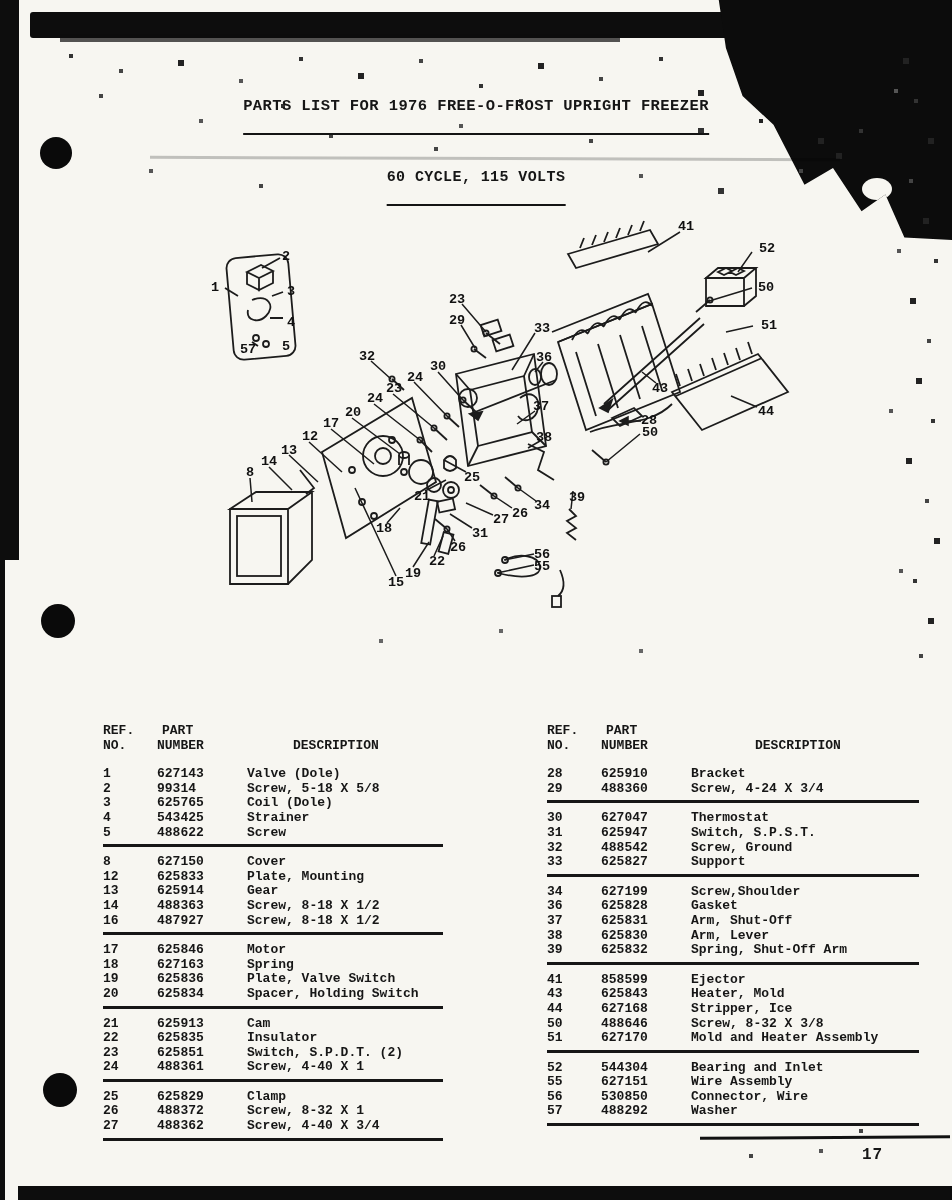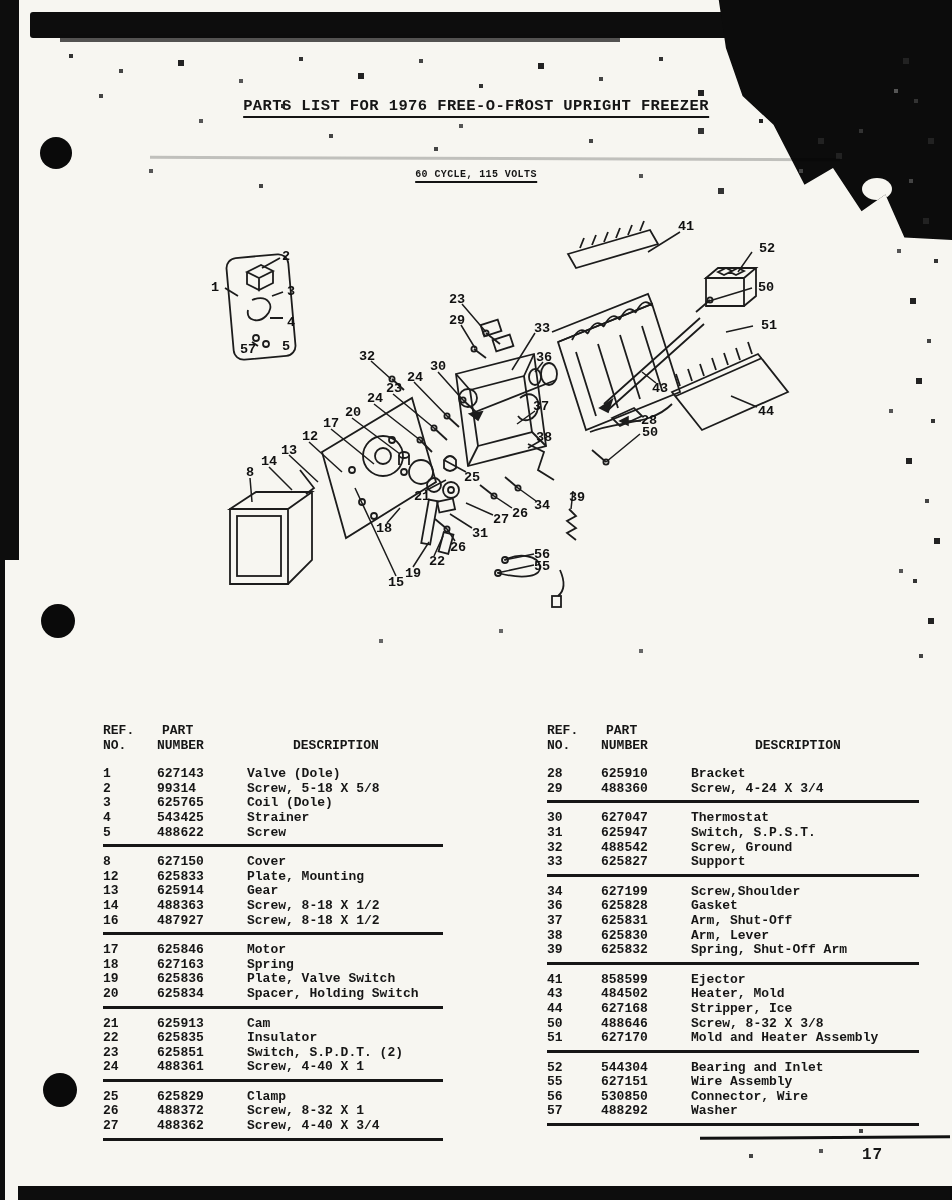--- a/index.html
+++ b/index.html
@@ -19,24 +19,24 @@
     860px 130px 0 1px #333,150px 170px 0 1px #555,260px 185px 0 1px #444,640px 175px 0 1px #555,720px 190px 0 2px #333,
     800px 170px 0 1px #444,838px 155px 0 2px #222,100px 95px 0 1px #444,520px 100px 0 1px #555,435px 148px 0 1px #444,282px 105px 0 1px #333;}
   #speckB{box-shadow:905px 60px 0 2px #222,915px 100px 0 1px #333,930px 140px 0 2px #222,910px 180px 0 1px #444,
     925px 220px 0 2px #222,935px 260px 0 1px #333,912px 300px 0 2px #222,928px 340px 0 1px #444,918px 380px 0 2px #222,
     932px 420px 0 1px #333,908px 460px 0 2px #222,926px 500px 0 1px #444,936px 540px 0 2px #222,914px 580px 0 1px #333,
     930px 620px 0 2px #222,920px 655px 0 1px #444,895px 90px 0 1px #555,898px 250px 0 1px #555,890px 410px 0 1px #555,
     900px 570px 0 1px #555,860px 1130px 0 1px #444,820px 1150px 0 1px #555,750px 1155px 0 1px #444,
     380px 640px 0 1px #666,500px 630px 0 1px #666,640px 650px 0 1px #666;}
   
   .title{position:absolute;left:50%;transform:translateX(-50%);white-space:nowrap;font-weight:700;
-         border-bottom:2.5px solid #141414;padding-bottom:1px;letter-spacing:.4px;z-index:4;}
+         border-bottom:2.5px solid #141414;padding-bottom:18px;letter-spacing:.4px;z-index:4;}
   #t1{top:97px;font-size:15.5px;}
   #t2{top:133px;font-size:15px;border-bottom-width:3px;}
-  #t3{top:169px;font-size:10px;}
+  #t3{top:169px;font-size:15px;}
   .smear{position:absolute;left:150px;top:157px;width:690px;height:3px;background:rgba(0,0,0,.22);transform:rotate(.2deg);}
   .smear2{position:absolute;left:700px;top:1136px;width:250px;height:3px;background:#111;transform:rotate(-.4deg);}
   
   #diagram-svg{position:absolute;left:0;top:0;z-index:1;pointer-events:none;}
   #callout-layer{position:absolute;left:0;top:0;width:952px;height:1200px;z-index:2;pointer-events:none;}
   .callout{position:absolute;transform:translate(-50%,-50%);font:800 13.5px "Liberation Mono",monospace;color:#111;}
   
   .ptable{position:absolute;top:724px;z-index:2;font:700 13px/14.6px "Liberation Mono","DejaVu Sans Mono",monospace;}
   #left-table{left:103px;width:340px;}
   #right-table{left:547px;width:372px;}
@@ -464,21 +464,21 @@
           </div>
         </div>
         <div class="tgroup">
           <div class="trow">
             <span class="c-ref">41</span>
             <span class="c-part">858599</span>
             <span class="c-desc">Ejector</span>
           </div>
           <div class="trow">
             <span class="c-ref">43</span>
-            <span class="c-part">484502</span>
+            <span class="c-part">625843</span>
             <span class="c-desc">Heater, Mold</span>
           </div>
           <div class="trow">
             <span class="c-ref">44</span>
             <span class="c-part">627168</span>
             <span class="c-desc">Stripper, Ice</span>
           </div>
           <div class="trow">
             <span class="c-ref">50</span>
             <span class="c-part">488646</span>

